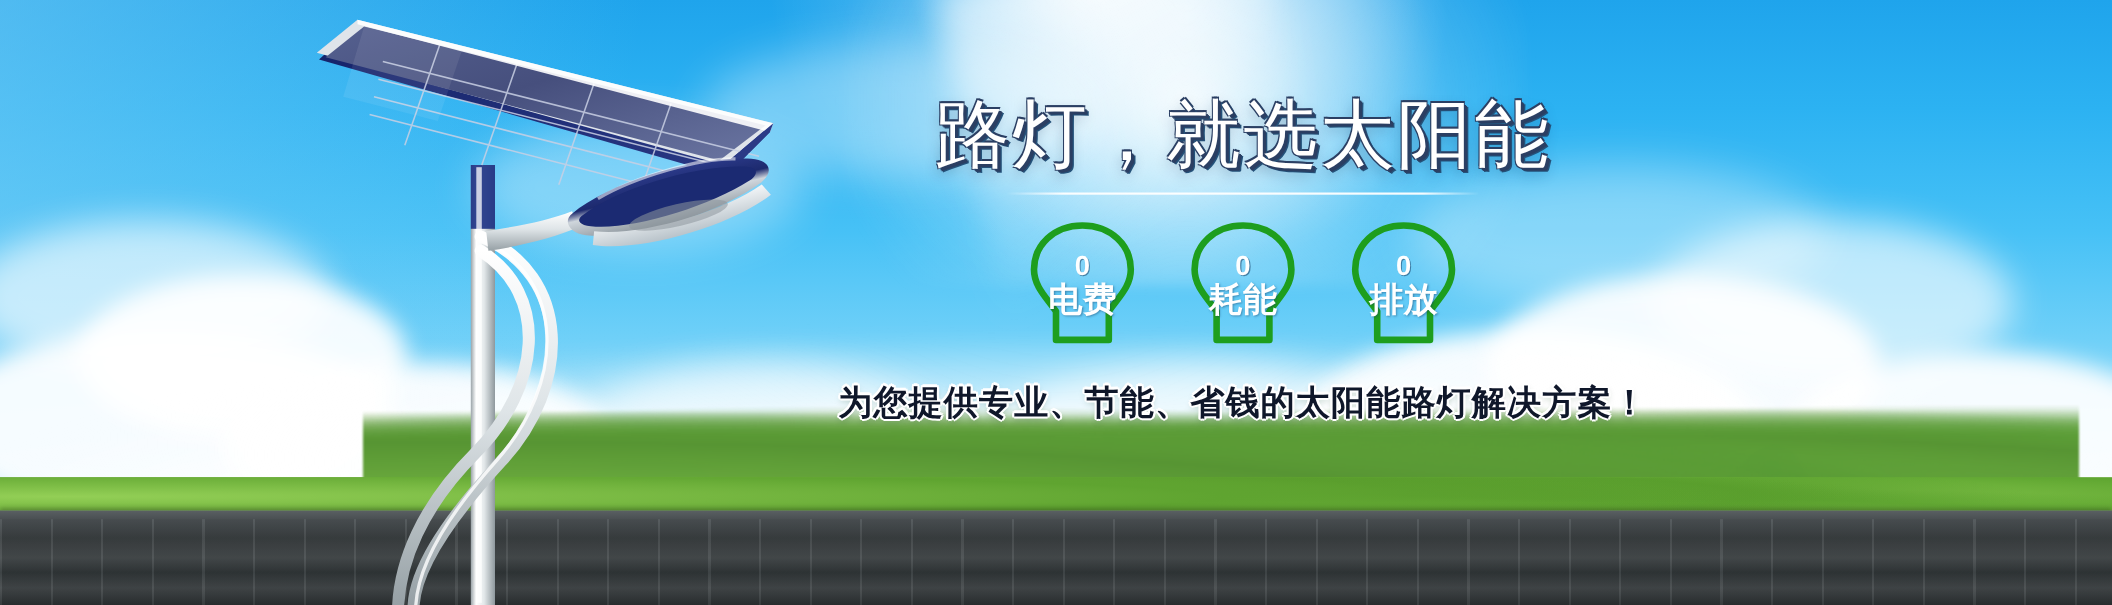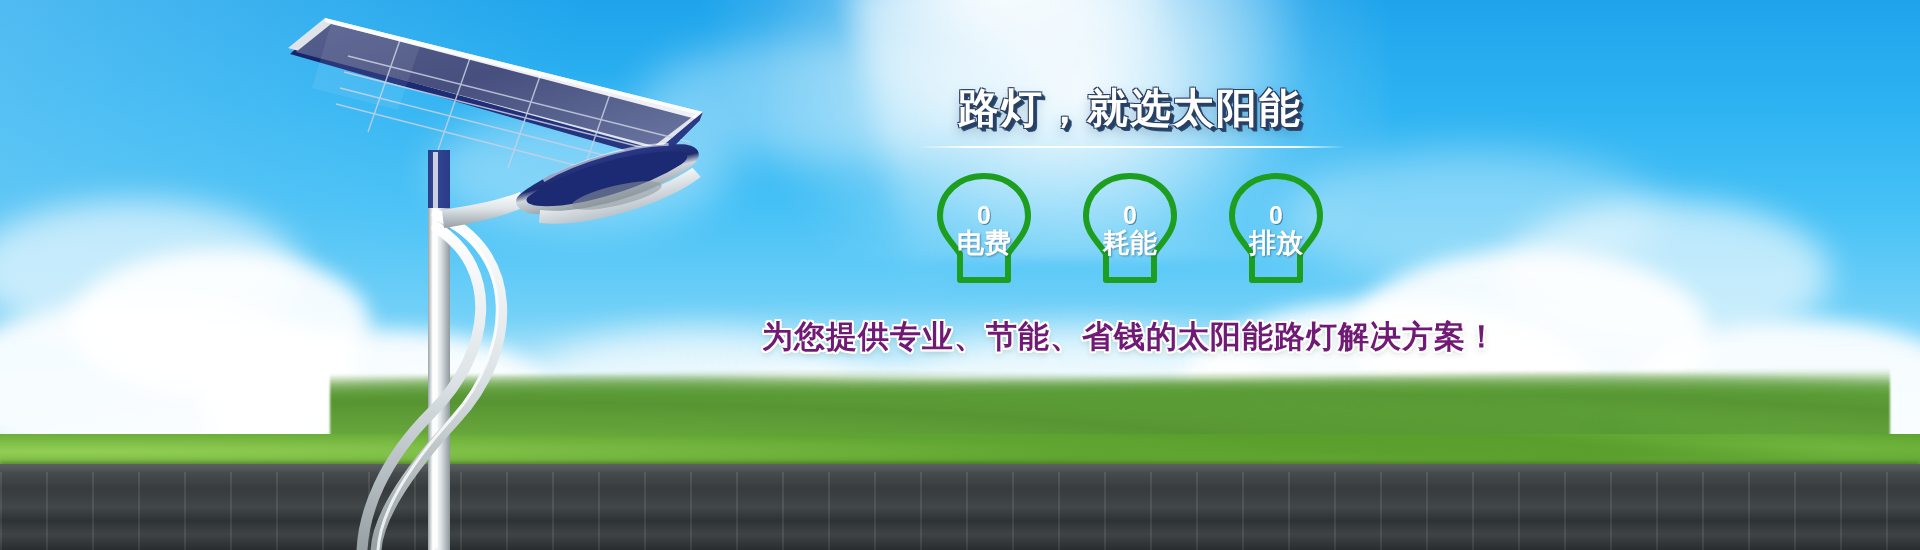--- a/index.html
+++ b/index.html
@@ -113,21 +113,21 @@
 
   
   .lamp{ position:absolute; left:0; top:0; width:100%; height:100%; pointer-events:none; }
 
   
   .copy{
     position:absolute; left:760px; top:86px; width:740px;
     text-align:center;
   }
   .headline{
-    font-size:41px; line-height:1.08; font-weight:bold;
+    font-size:68px; line-height:1.08; font-weight:normal;
     color:#ffffff;
     letter-spacing:2px;
     white-space:nowrap;
     text-shadow:
       2px 2px 0 #2b3f63, 3px 3px 0 #2b3f63, 4px 4px 0 #24527a,
       -1px -1px 0 #2b3f63, 1px -1px 0 #2b3f63, -1px 1px 0 #2b3f63,
       0 6px 12px rgba(20,50,90,.35);
   }
   .divider{
     margin:16px auto 0 auto;
@@ -153,27 +153,27 @@
     position:relative; z-index:2;
     display:flex; flex-direction:column; align-items:center;
     color:#ffffff; font-weight:bold; line-height:1.02;
   }
   .badge-zero{
     font-size:25px;
     margin-bottom:2px;
     text-shadow:1px 1px 0 rgba(20,60,100,.55);
   }
   .badge-ch{
-    font-size:27px;
+    font-size:31px;
     text-shadow:1px 1px 2px rgba(20,60,100,.45);
   }
   .tagline{
     margin-top:26px;
     font-size:31px; font-weight:bold;
-    color:#701a75;
+    color:#0f172a;
     letter-spacing:1px;
     white-space:nowrap;
     text-shadow:
       -1.6px -1.6px 0 #ffffff, 1.6px -1.6px 0 #ffffff,
       -1.6px 1.6px 0 #ffffff, 1.6px 1.6px 0 #ffffff,
       -2px 0 0 #ffffff, 2px 0 0 #ffffff, 0 -2px 0 #ffffff, 0 2px 0 #ffffff,
       0 3px 6px rgba(0,60,0,.25);
   }
 </style>
 </head>

